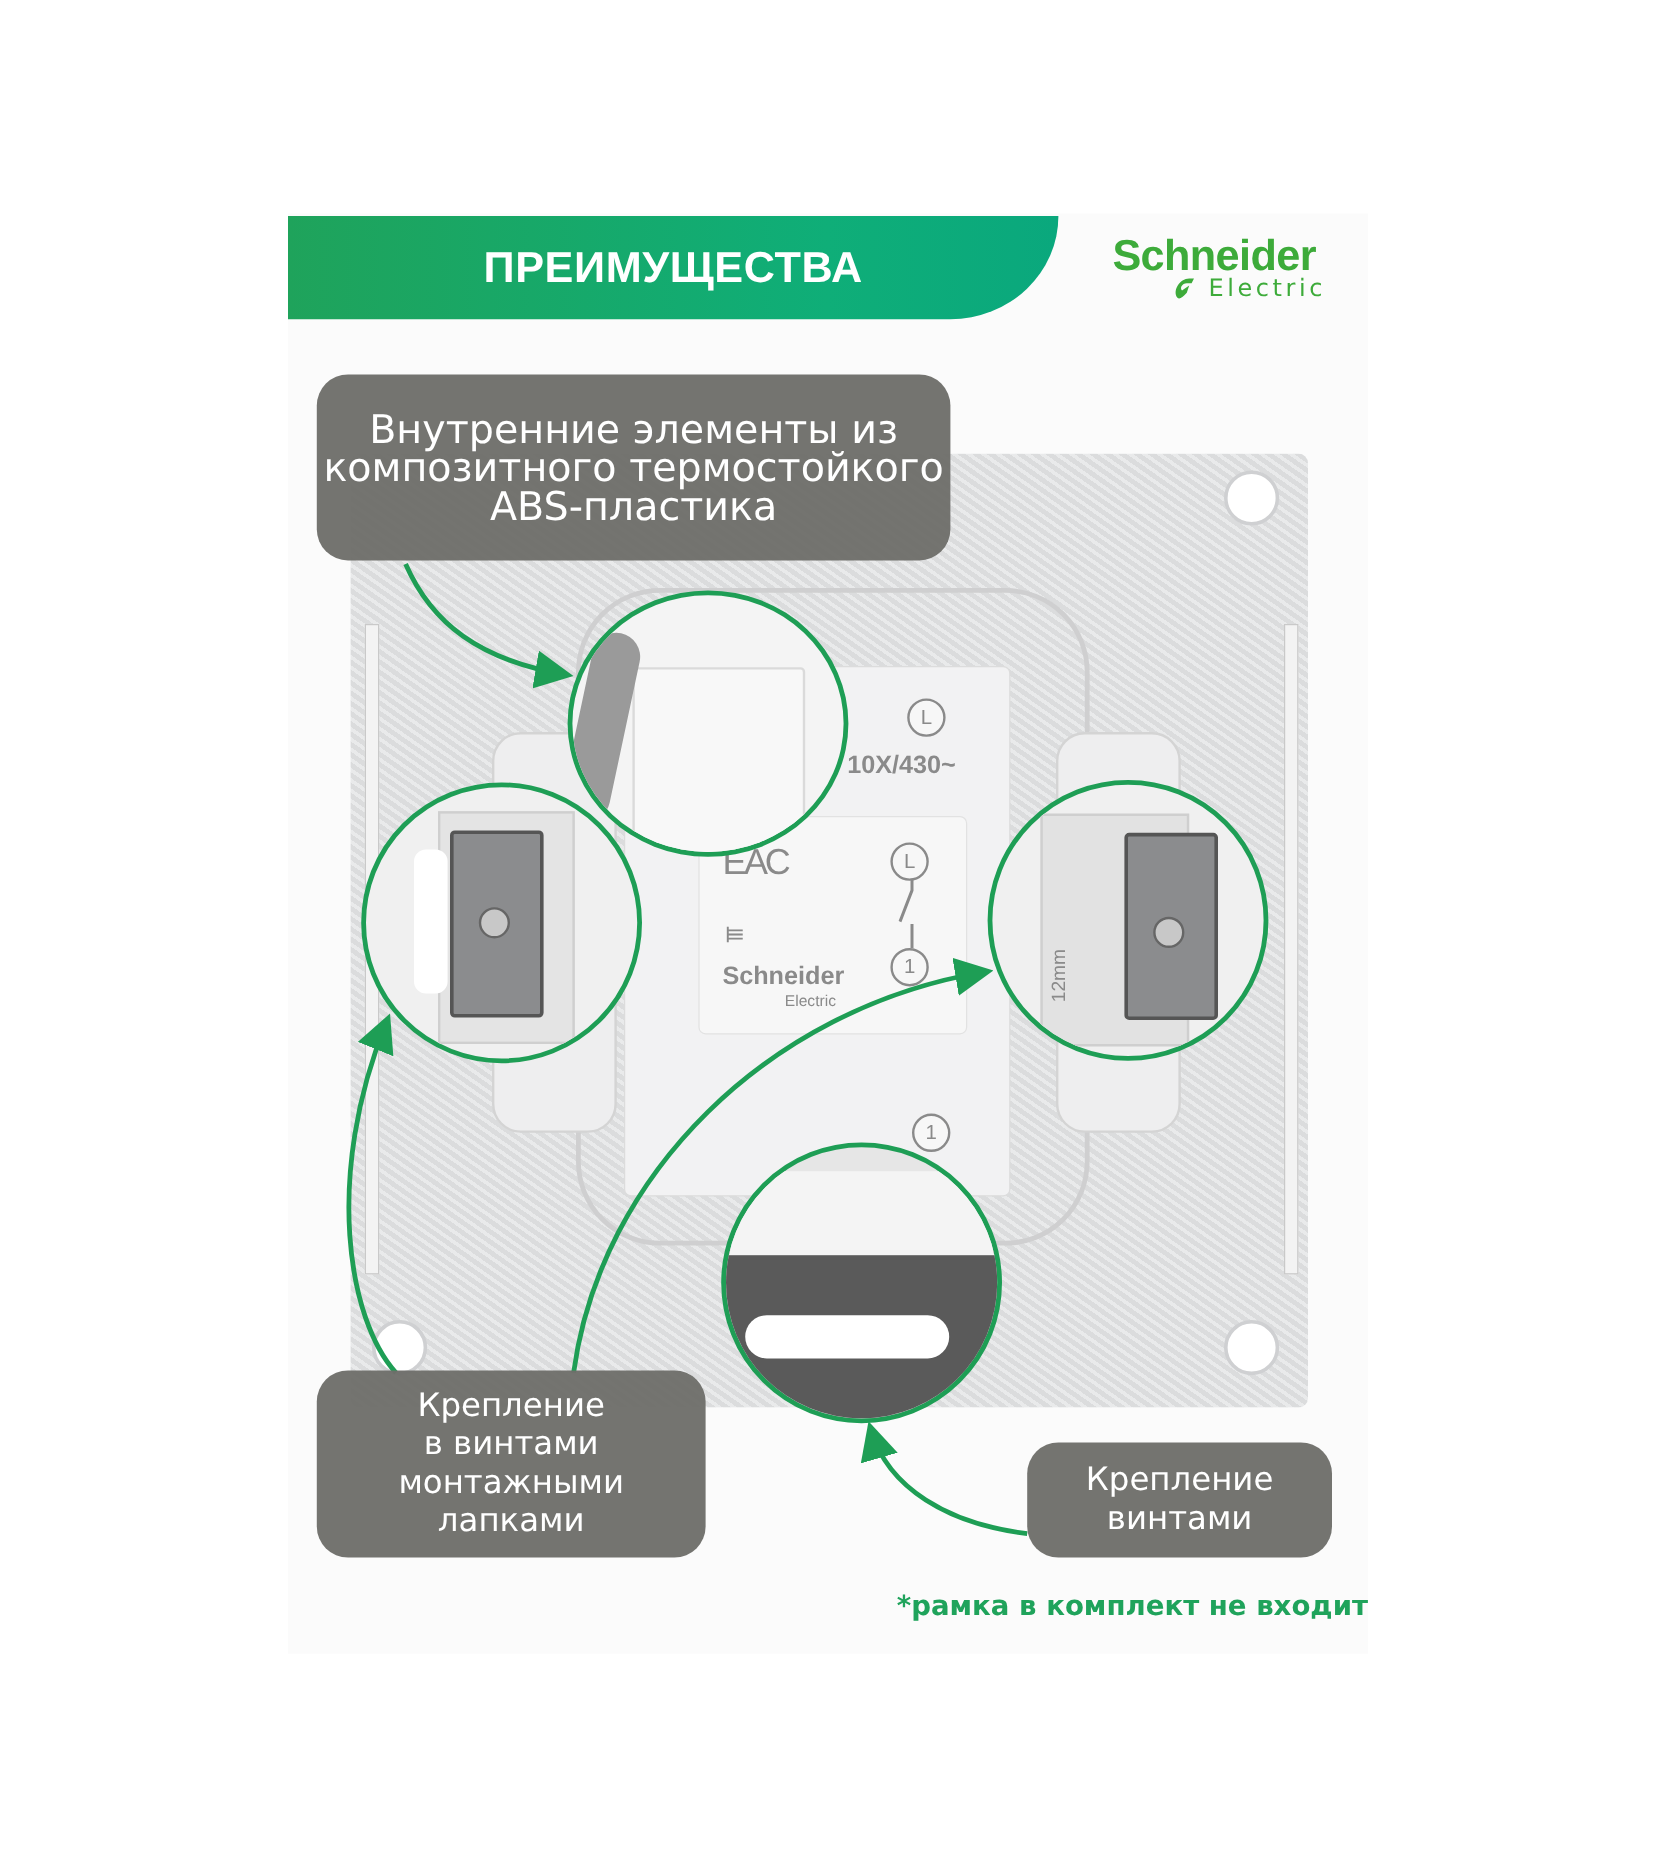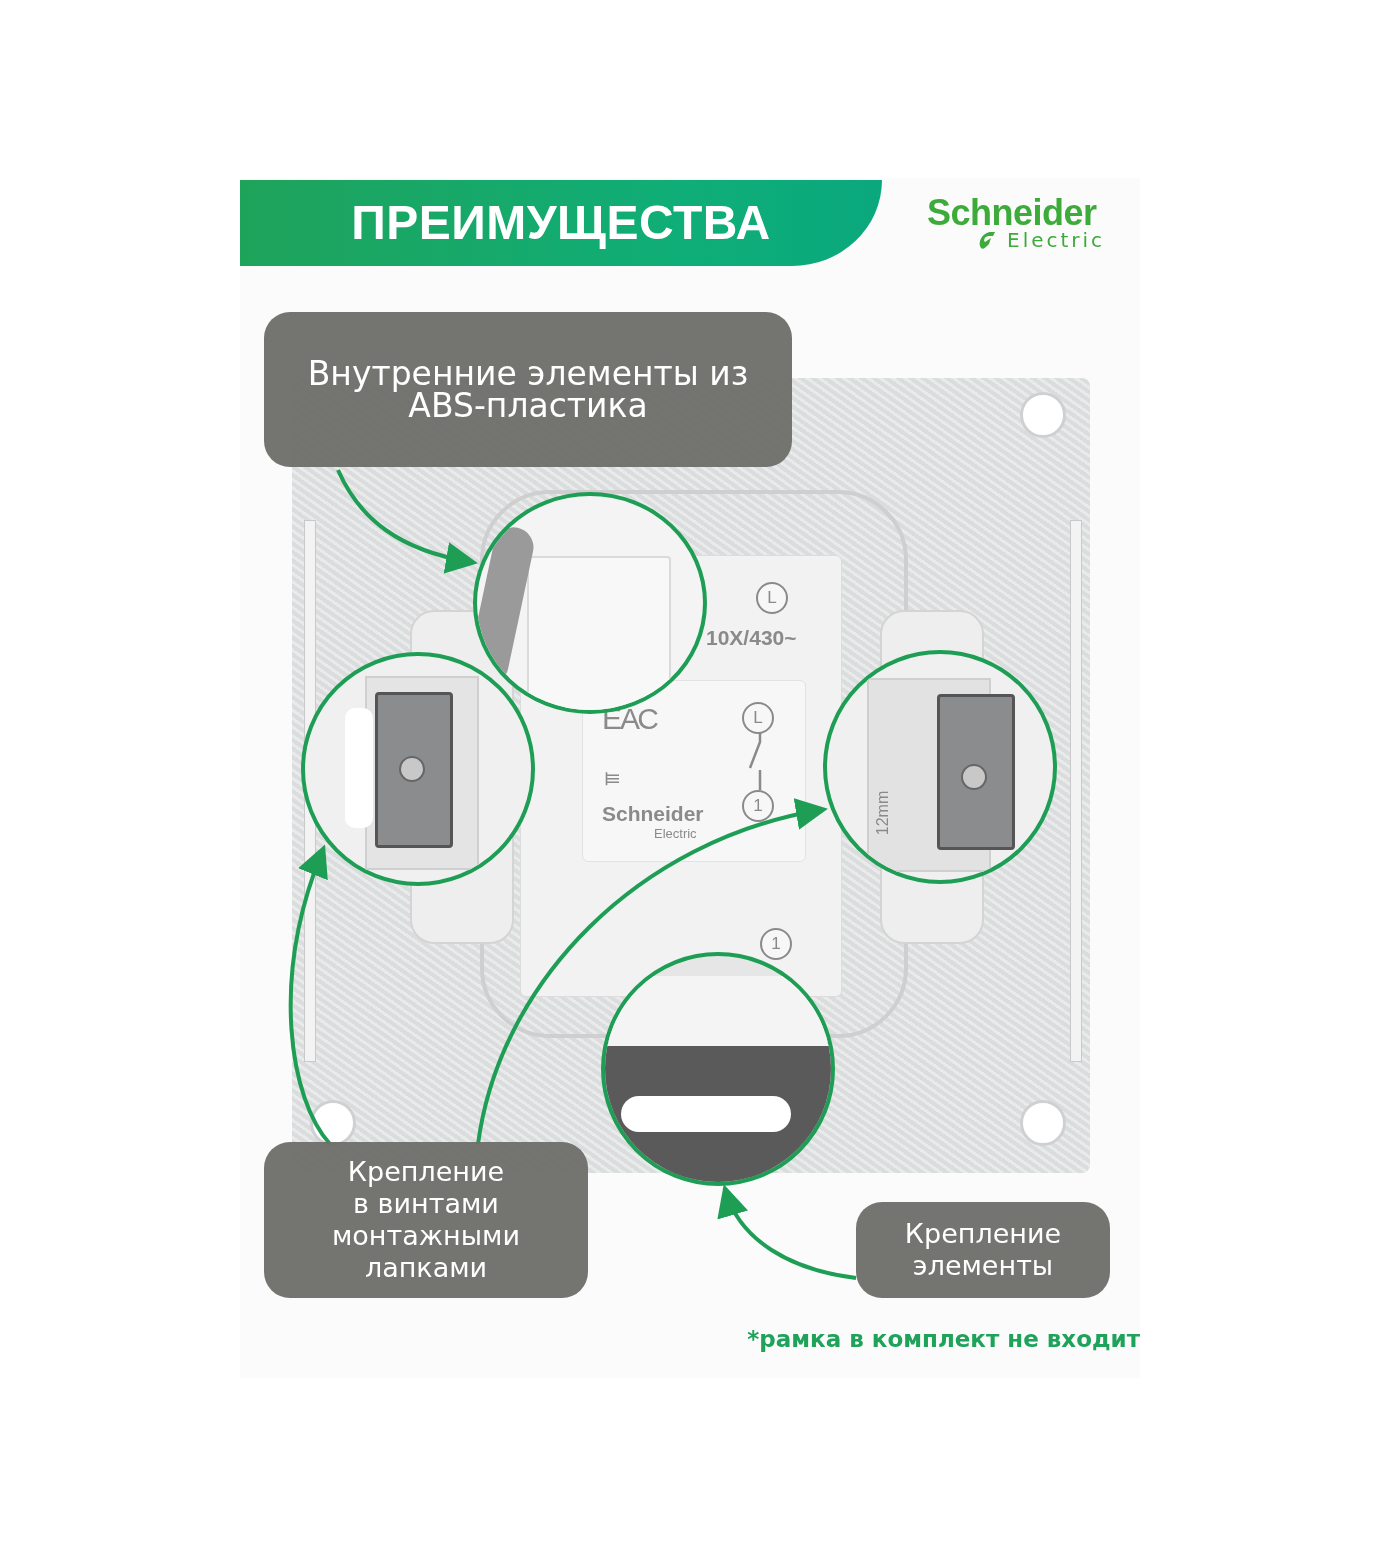--- a/index.html
+++ b/index.html
@@ -2,21 +2,21 @@
 <html><head>
 <meta charset="utf-8">
 <style>
   html, body { margin:0; padding:0; background:#ffffff; }
   body { width:1380px; height:1560px; position:relative; overflow:hidden; font-family:"Liberation Sans", sans-serif; }
   .canvas { position:absolute; left:240px; top:178px; width:900px; height:1200px; background:#fbfbfb; }
   .banner { position:absolute; left:240px; top:180px; width:642px; height:86px;
     background:linear-gradient(90deg,#1fa35b 0%,#0fae78 70%,#0aa87d 100%);
     border-top-right-radius:0; border-bottom-right-radius:90px 86px; }
   .banner-text { position:absolute; left:0; top:0; width:642px; height:86px; line-height:86px; text-align:center;
-    color:#ffffff; font-weight:bold; font-size:48px; letter-spacing:0.5px; font-family:"Liberation Sans", sans-serif; }
+    color:#ffffff; font-weight:bold; font-size:36px; letter-spacing:0.5px; font-family:"Liberation Sans", sans-serif; }
   .logo { position:absolute; left:925px; top:192px; width:200px; height:66px; }
   .logo-top { position:absolute; left:2px; top:0; color:#3dab3a; font-weight:bold; font-size:36px; letter-spacing:-0.5px; font-family:"Liberation Sans", sans-serif; }
   .logo-bottom { position:absolute; left:82px; top:36px; color:#3dab3a; font-size:20px; letter-spacing:3px; font-family:"DejaVu Sans", sans-serif; }
   .logo-mark { position:absolute; left:50px; top:36px; width:24px; height:24px; }
 
   .plate { position:absolute; left:292px; top:378px; width:798px; height:795px; background:#e2e3e4; border-radius:8px;
     background-image:repeating-linear-gradient(35deg, rgba(255,255,255,0.25) 0 3px, rgba(0,0,0,0.03) 3px 7px); }
   .hole { position:absolute; width:40px; height:40px; border-radius:50%; background:#ffffff; border:3px solid #cfd0d2; }
   .rail { position:absolute; width:10px; background:#f3f3f3; border:1px solid #c9c9c9; }
   .switch-body { position:absolute; left:520px; top:555px; width:320px; height:440px; background:#f2f2f3; border-radius:6px; border:1px solid #dcdcdc; }
@@ -110,26 +110,27 @@
     </marker>
   </defs>
   <path d="M338 470 C 360 520, 400 550, 470 562" stroke="#1e9e55" stroke-width="4" fill="none" marker-end="url(#ah)"></path>
   <path d="M330 1144 C 290 1100, 270 980, 322 852" stroke="#1e9e55" stroke-width="4" fill="none" marker-end="url(#ah)"></path>
   <path d="M478 1144 C 500 980, 640 840, 820 810" stroke="#1e9e55" stroke-width="4" fill="none" marker-end="url(#ah)"></path>
   <path d="M856 1278 C 790 1270, 740 1240, 726 1192" stroke="#1e9e55" stroke-width="4" fill="none" marker-end="url(#ah)"></path>
 </svg>
 
 <div class="callout c1">
   <span>Внутренние элементы из</span>
+  <span>композитного термостойкого</span>
   <span>ABS-пластика</span>
 </div>
 <div class="callout c2">
   <span>Крепление</span>
   <span>в винтами</span>
   <span>монтажными</span>
   <span>лапками</span>
 </div>
 <div class="callout c3">
   <span>Крепление</span>
-  <span>элементы</span>
+  <span>винтами</span>
 </div>
 
 <div class="footnote">*рамка в комплект не входит</div>
 
 </body></html>

